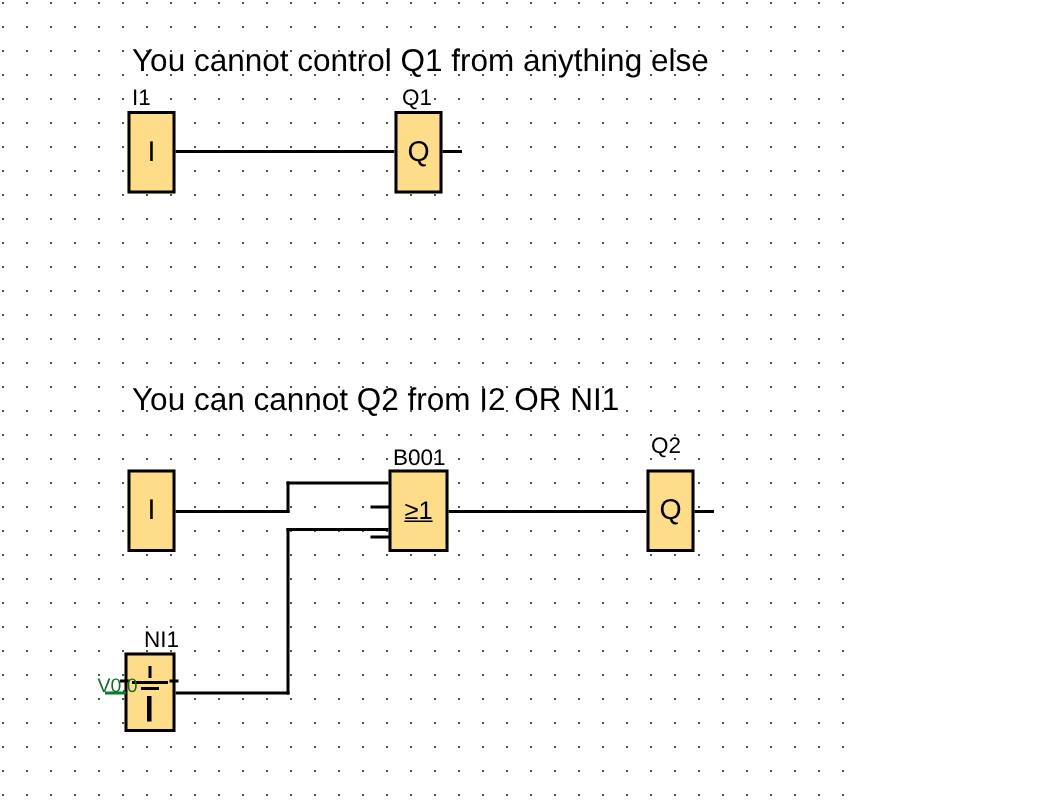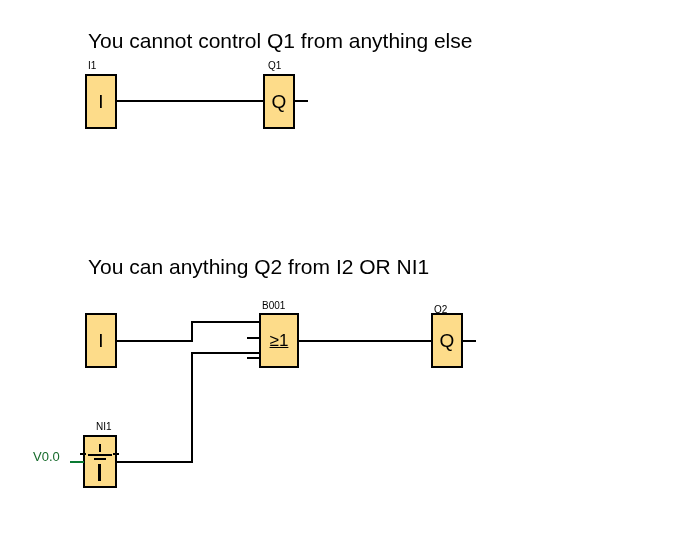--- a/index.html
+++ b/index.html
@@ -38,21 +38,21 @@
     box-sizing: border-box;
     background: #fddc8a;
     border: 2px solid #000000;
     display: flex;
     align-items: center;
     justify-content: center;
   }
   .blk-label {
     position: absolute;
     font-family: "Liberation Sans", sans-serif;
-    font-size: 10px;
+    font-size: 15px;
     color: #000000;
     white-space: nowrap;
     line-height: 12px;
   }
   .glyph {
     font-family: "Liberation Sans", sans-serif;
     font-size: 19px;
     color: #000000;
     line-height: 1;
     user-select: none;
@@ -68,20 +68,21 @@
   }
   .wire-h { height: 2px; }
   .wire-v { width: 2px; }
   .wire-green { background: #0a7a32; }
   .vlabel {
     position: absolute;
     font-family: "Liberation Sans", sans-serif;
     font-size: 13px;
     color: #176b2c;
     white-space: nowrap;
+    margin-left: 32px;
   }
   
   .ni-glyph {
     position: relative;
     width: 30px;
     height: 40px;
   }
   .ni-tick {
     position: absolute;
     left: 14px; top: 2px;
@@ -129,21 +130,21 @@
 
   <div class="wire wire-h" style="left:117px; top:100px; width:146px;"></div>
 
   <div class="blk-label" style="left:268px; top:60px;">Q1</div>
   <div class="blk" style="left:263px; top:74px; width:32px; height:55px;">
     <span class="glyph">Q</span>
   </div>
 
   <div class="wire wire-h" style="left:295px; top:100px; width:13px;"></div>
 
-  <div class="heading" id="heading-2">You can anything Q2 from I2 OR NI1</div>
+  <div class="heading" id="heading-2">You can cannot Q2 from I2 OR NI1</div>
 
   <div class="blk-label" style="left:88px; top:316px;">I2</div>
   <div class="blk" style="left:85px; top:313px; width:32px; height:55px;">
     <span class="glyph">I</span>
   </div>
 
   <div class="wire wire-h" style="left:117px; top:340px; width:76px;"></div>
 
   <div class="wire wire-v" style="left:191px; top:321px; height:21px;"></div>
 
@@ -173,20 +174,20 @@
   <div class="blk-label" style="left:262px; top:300px;">B001</div>
   <div class="blk" style="left:259px; top:313px; width:40px; height:55px;">
     <span class="glyph glyph-or">≥1</span>
   </div>
 
   <div class="wire wire-h" style="left:247px; top:337px; width:13px;"></div>
   <div class="wire wire-h" style="left:247px; top:357px; width:13px;"></div>
 
   <div class="wire wire-h" style="left:299px; top:340px; width:132px;"></div>
 
-  <div class="blk-label" style="left:434px; top:304px;">Q2</div>
+  <div class="blk-label" style="left:434px; top:292px;">Q2</div>
   <div class="blk" style="left:431px; top:313px; width:32px; height:55px;">
     <span class="glyph">Q</span>
   </div>
 
   <div class="wire wire-h" style="left:463px; top:340px; width:13px;"></div>
 
 </div>
 
 </body></html>

